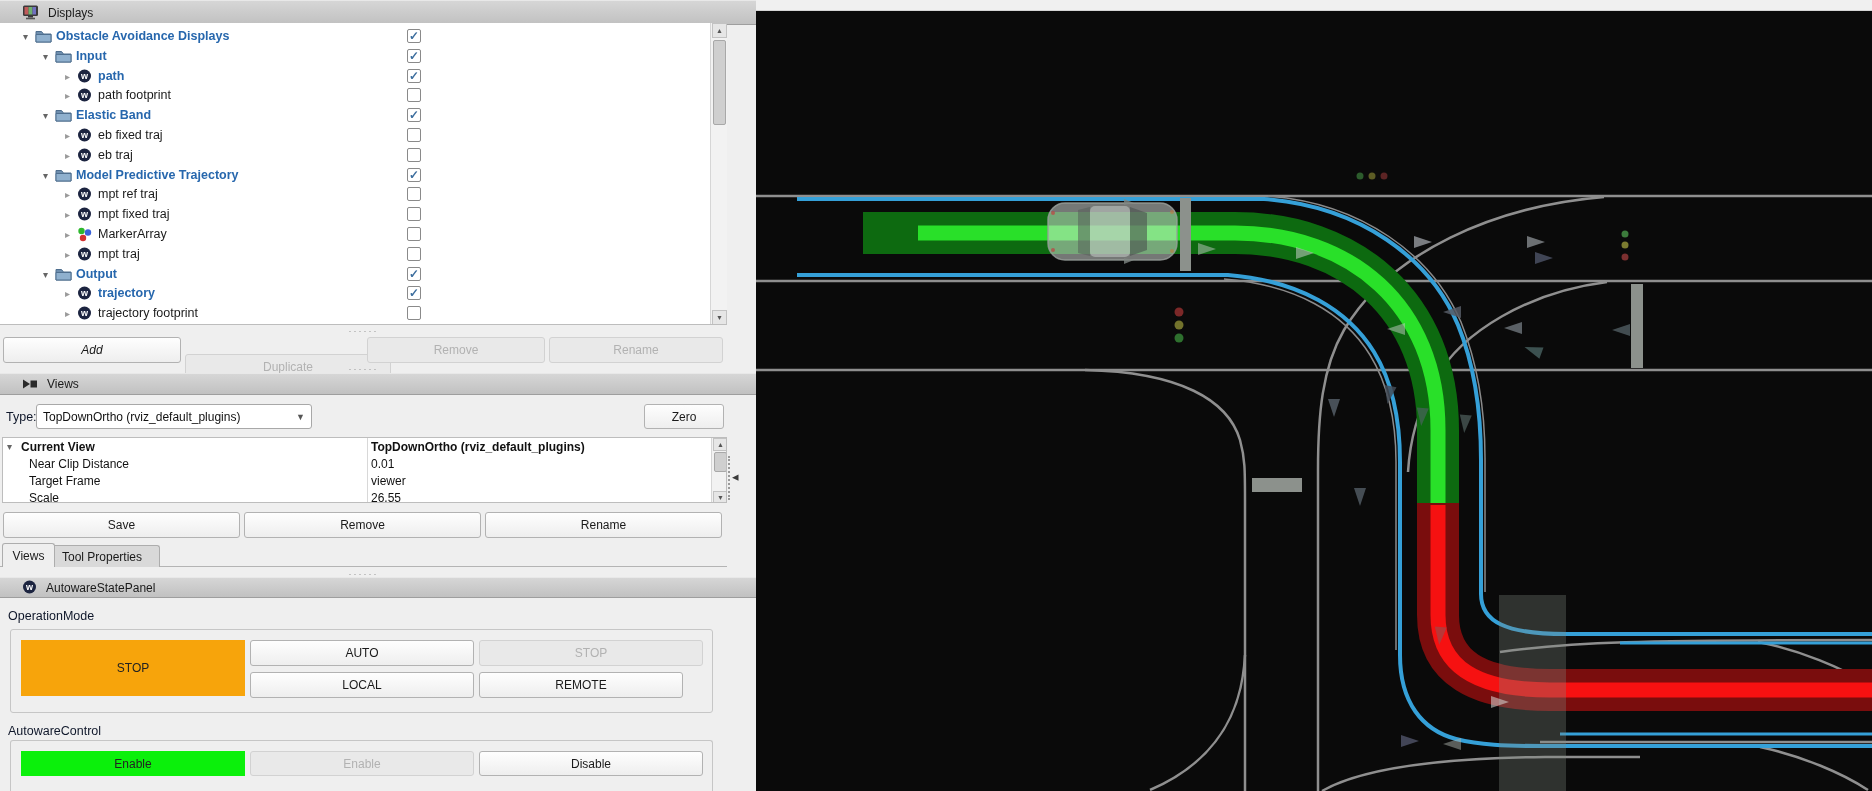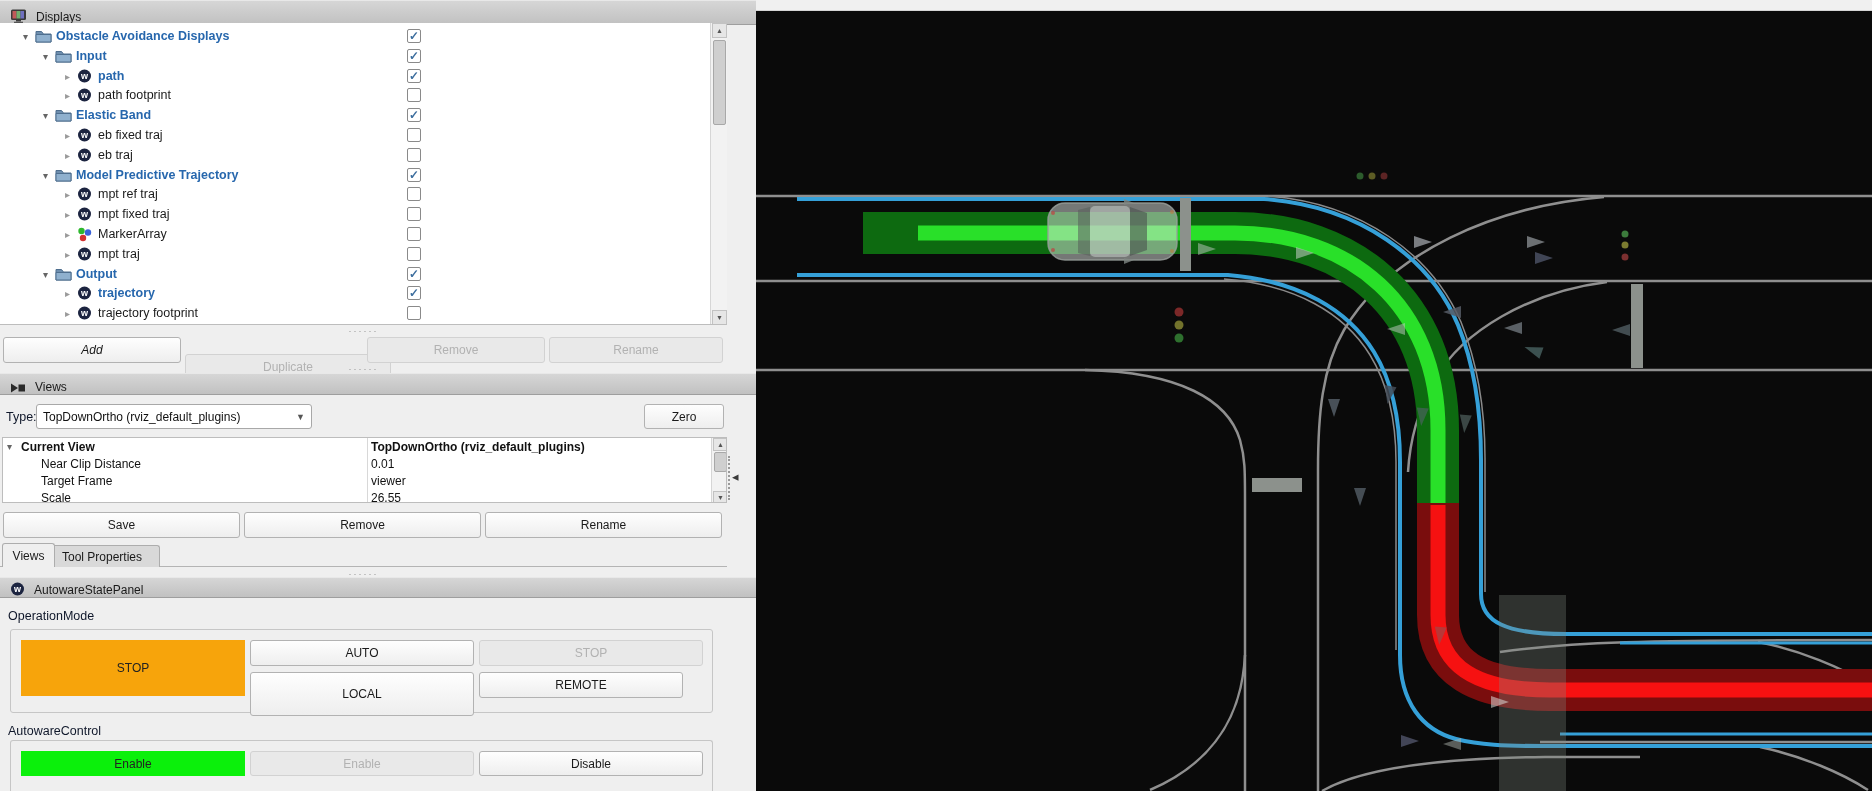--- a/index.html
+++ b/index.html
@@ -2,21 +2,21 @@
 <html><head>
 <meta charset="utf-8">
 <style>
   html,body{margin:0;padding:0;background:#555;}
   *{box-sizing:border-box;font-family:"Liberation Sans",sans-serif;}
   .screen{position:relative;width:1872px;height:791px;background:#efefef;overflow:hidden;}
   .abs{position:absolute;}
   
   .titlebar{left:0;width:783px;height:22px;background:linear-gradient(#d6d6d6,#c1c1c1);
             border-top:1px solid #e8e8e8;border-bottom:1px solid #9e9e9e;
-            display:flex;align-items:flex-end;padding-left:6px;gap:6px;font-size:12px;color:#1a1a1a;}
+            display:flex;align-items:center;padding-left:18px;gap:6px;font-size:12px;color:#1a1a1a;}
   .closebtn{position:absolute;right:6px;top:3px;width:17px;height:15px;border-radius:4px;
             background:linear-gradient(#e25a4e,#bf2f23);border:1px solid #8e1d14;color:#fff;
             font-size:9px;line-height:13px;text-align:center;font-weight:bold;}
   .dots{left:0;width:727px;text-align:center;font-size:9px;color:#909090;letter-spacing:2px;line-height:6px;}
   
   .treearea{left:0;top:23px;width:727px;height:302px;background:#fff;border-bottom:1px solid #bdbdbd;overflow:hidden;}
   .trow{position:absolute;left:0;width:692px;height:20px;display:flex;align-items:center;font-size:12.5px;color:#1a1a1a;}
   .exp{width:11px;text-align:center;font-size:10px;color:#666;flex:none;}
   .exp.leaf{color:#9a9a9a;}
   .ind0{margin-left:20px;} .ind1{margin-left:40px;} .ind2{margin-left:62px;}
@@ -34,21 +34,21 @@
   .btn{position:absolute;height:26px;border:1px solid #b2b2b2;border-radius:3px;
        background:linear-gradient(#fefefe,#eeeeee);font-size:12px;color:#1a1a1a;
        display:flex;align-items:center;justify-content:center;}
   .btn.disabled{background:#e9e9e9;border-color:#d2d2d2;color:#b2b2b2;}
   
   .combo{display:flex;align-items:center;background:#fff;border:1px solid #a8a8a8;border-radius:3px;
          font-size:12px;color:#111;padding:0 6px;}
   .combo .arrow{margin-left:auto;color:#555;font-size:9px;}
   .vtable{background:#fff;border:1px solid #bdbdbd;overflow:hidden;}
   .vrow{position:absolute;left:0;width:708px;height:17px;font-size:12px;color:#111;display:flex;align-items:center;}
-  .vrow .k{padding-left:38px;}
+  .vrow .k{padding-left:26px;}
   .vrow.head .k{padding-left:18px;font-weight:bold;}
   .vrow .v{position:absolute;left:368px;}
   .vrow.head .v{font-weight:bold;}
   .vdivider{position:absolute;top:0;left:364px;width:1px;height:100%;background:#d8d8d8;}
   .vexp{position:absolute;left:4px;font-size:10px;color:#666;}
   
   .tab{position:absolute;border:1px solid #adadad;border-bottom:none;border-radius:3px 3px 0 0;
        font-size:12px;color:#1a1a1a;display:flex;align-items:center;justify-content:center;}
   .tab.active{background:#efefef;height:24px;z-index:2;}
   .tab.inactive{background:#d9d9d9;height:22px;}
@@ -318,21 +318,21 @@
     <span>AutowareStatePanel</span>
     <span class="closebtn" style="top:2px;">✕</span>
   </div>
 
   <div class="abs aslabel" style="left:8px;top:609px;">OperationMode</div>
   <div class="abs groupbox" style="left:10px;top:629px;width:703px;height:84px;"></div>
   <div class="statusbox" style="left: 21px; top: 640px; width: 224px; height: 56px; background: rgb(247, 164, 11);">STOP</div>
   <div>
       <div class="btn" style="left: 250px; top: 640px; width: 224px; height: 26px;">AUTO</div>
       <div class="btn disabled" style="left: 479px; top: 640px; width: 224px; height: 26px;">STOP</div>
-      <div class="btn" style="left: 250px; top: 672px; width: 224px; height: 44px;">LOCAL</div>
+      <div class="btn" style="left: 250px; top: 672px; width: 224px; height: 26px;">LOCAL</div>
       <div class="btn" style="left: 479px; top: 672px; width: 204px; height: 26px;">REMOTE</div>
     </div>
 
   <div class="abs aslabel" style="left:8px;top:724px;">AutowareControl</div>
   <div class="abs groupbox" style="left:10px;top:740px;width:703px;height:60px;border-bottom:none;"></div>
   <div class="statusbox" style="left: 21px; top: 751px; width: 224px; height: 25px; background: rgb(11, 240, 11);">Enable</div>
   <div>
       <div class="btn disabled" style="left: 250px; top: 751px; width: 224px; height: 25px;">Enable</div>
       <div class="btn" style="left: 479px; top: 751px; width: 224px; height: 25px;">Disable</div>
     </div>

